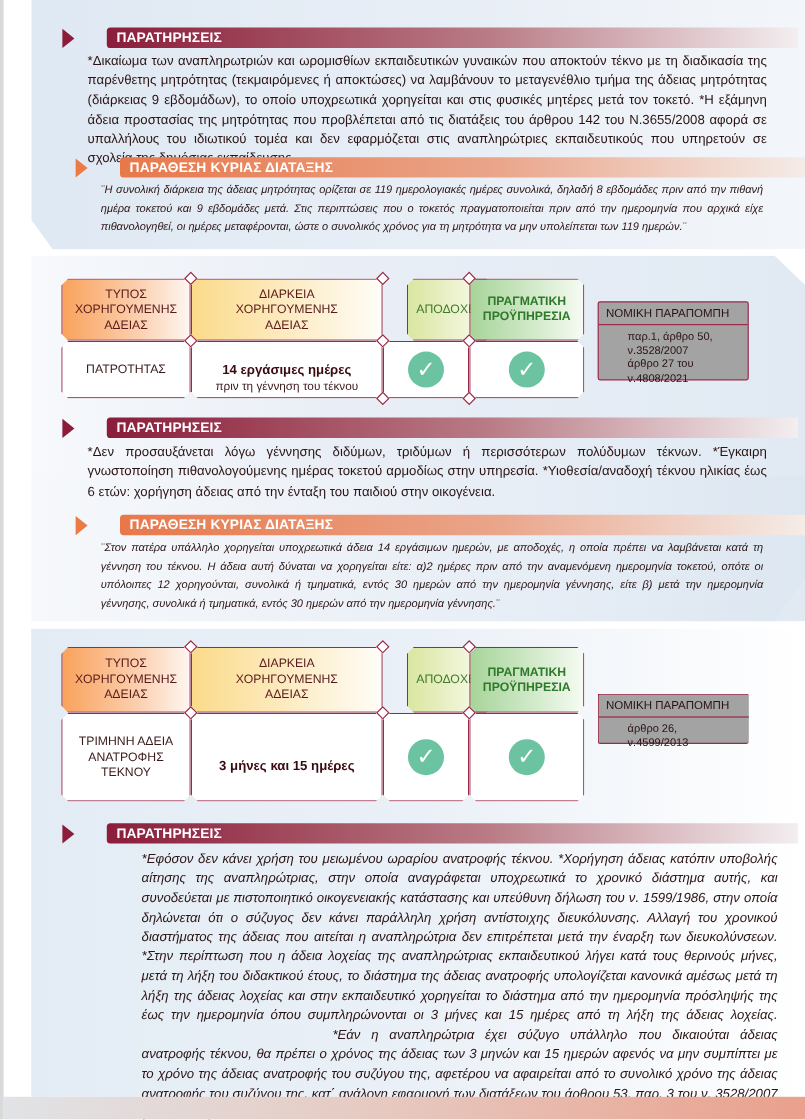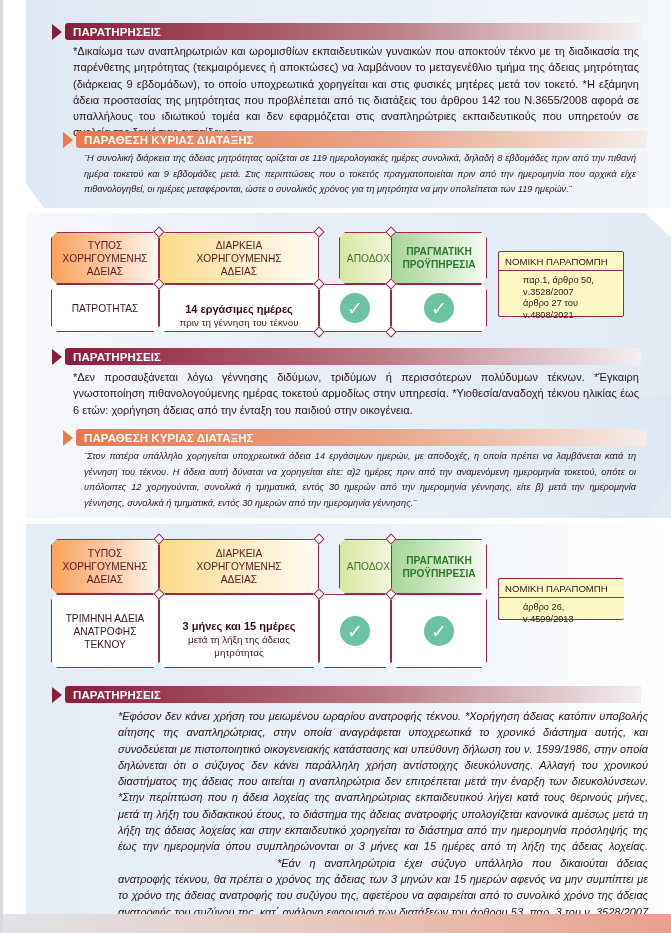--- a/index.html
+++ b/index.html
@@ -31,21 +31,21 @@
   .panel-bottom {
     top: 524px; width: 645px; height: 390px;
     background: linear-gradient(90deg, #e3ecf5 0%, #eaf0f7 50%, #ffffff 100%);
   }
   .footer-bar {
     position: absolute; left: 3px; top: 914px; width: 668px; height: 19px;
     background: linear-gradient(90deg, #e1e3e6 0%, #e6cbc3 45%, #eaa08c 100%);
   }
 
   
-  .sec-head { position: absolute; height: 17px; display: flex; align-items: center; }
+  .sec-head { position: absolute; height: 17px; display: flex; align-items: center; gap: 24px; }
   .sec-head .arrow {
     width: 0; height: 0; border-top: 8px solid transparent; border-bottom: 8px solid transparent;
     border-left: 10px solid #8b1d3a; margin-right: 3px;
   }
   .sec-head .bar {
     height: 17px; display: flex; align-items: center; padding-left: 8px;
     border-radius: 3px 0 0 3px;
     color: #fff; font-weight: bold; font-size: 11.5px; letter-spacing: 0.1px;
     font-family: "Liberation Sans", sans-serif;
   }
@@ -84,21 +84,21 @@
     display: flex; align-items: center; justify-content: center;
     color: #fff; font-size: 19px; line-height: 1;
   }
   .diamond {
     position: absolute; width: 6px; height: 6px; background: #fff;
     border: 1.2px solid #9a2a48; transform: rotate(45deg);
   }
 
   .legal {
     position: absolute; box-sizing: border-box; border: 1.2px solid #9a2a48; border-radius: 2px;
-    background: #fef9c3; font-size: 9.2px; color: #2a1414;
+    background: #a3a3a3; font-size: 9.2px; color: #2a1414;
   }
   .legal .lh { padding: 4px 6px 3px 6px; border-bottom: 1.2px solid #9a2a48; font-size: 9.6px; }
   .legal .lb { padding: 4px 24px; line-height: 11.5px; }
 </style>
 </head>
 <body>
 
 <div class="left-strip"></div>
 
 <div class="panel panel-top"></div>
@@ -179,21 +179,20 @@
   <div class="cell hcell h-srv" style="left:391px; top:539px; width:96px; height:55px;">
       <span style="max-width:80px;">ΠΡΑΓΜΑΤΙΚΗ ΠΡΟΫΠΗΡΕΣΙΑ</span>
     </div>
 
   <div class="cell bcell" style="left:51px; top:594px; width:108px; height:74px;">
       <span style="max-width:80px;">ΤΡΙΜΗΝΗ ΑΔΕΙΑ ΑΝΑΤΡΟΦΗΣ ΤΕΚΝΟΥ</span>
     </div>
   <div class="cell bcell" style="left:159px; top:594px; width:160px; height:74px;">
     <div class="dur-text" style="max-width:120px;">
       <span class="dur-main">3 μήνες και 15 ημέρες</span>
-      <span class="dur-sub">μετά τη λήξη της άδειας μητρότητας</span>
     </div>
   </div>
   <div class="cell bcell" style="left:319px; top:594px; width:72px; height:74px;">
     <div class="check">✓</div>
   </div>
   <div class="cell bcell" style="left:391px; top:594px; width:96px; height:74px;">
     <div class="check">✓</div>
   </div>
   <div class="diamond" style="left:155px; top:590px;"></div>
   <div class="diamond" style="left:315px; top:590px;"></div>

